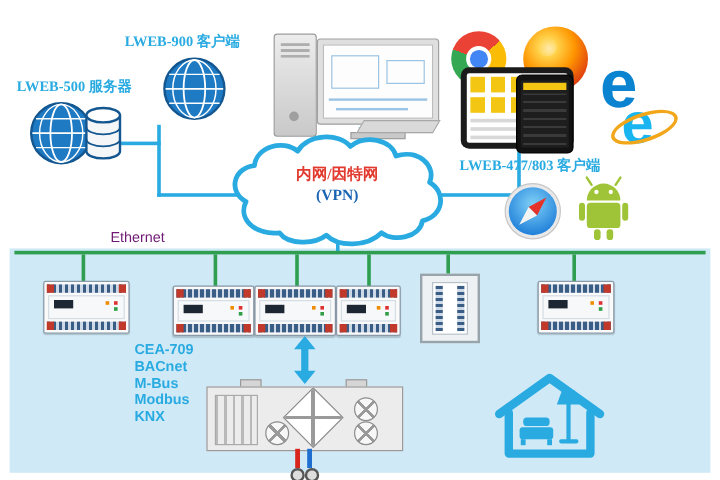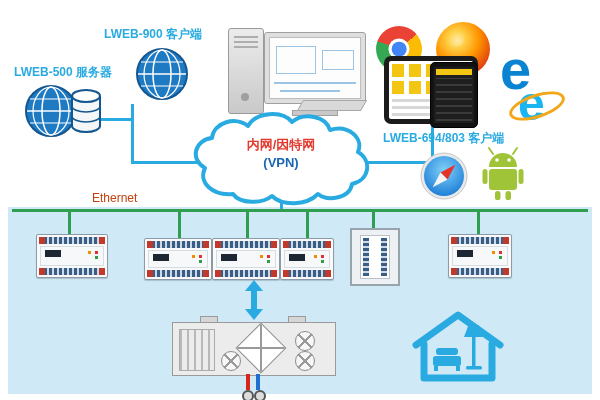--- a/index.html
+++ b/index.html
@@ -1,29 +1,29 @@
 <!DOCTYPE html>
 <html><head>
 <meta charset="utf-8">
 <style>
   html,body{margin:0;padding:0;background:#ffffff;font-family:"Liberation Sans",sans-serif;}
   .canvas{position:relative;width:600px;height:400px;background:#fff;overflow:hidden;}
   .abs{position:absolute;}
 
   
-  .cyan-label{color:#29abe2;font-weight:bold;font-size:12px;white-space:nowrap;}
-  .eth-label{color:#c2410c;font-size:12px;}
+  .cyan-label{color:#29abe2;font-weight:bold;font-size:12px;white-space:nowrap;font-family:Liberation Serif, serif;}
+  .eth-label{color:#701a75;font-size:12px;}
 
   
   .bottom-band{left:8px;top:207px;width:584px;height:187px;background:#cfe9f6;}
   .green-line{background:#2f9e50;}
   .cyan-line{background:#29abe2;}
 
   
-  .cloud-text{display:flex;flex-direction:column;align-items:center;gap:1px;font-weight:bold;font-size:13px;line-height:17px;}
+  .cloud-text{display:flex;flex-direction:column;align-items:center;gap:1px;font-weight:bold;font-size:13px;line-height:17px;font-family:Liberation Serif, serif;}
   .cloud-red{color:#e23a2e;} .cloud-blue{color:#1b66b3;}
 
   
   .globe svg{display:block;}
 
   
   .tower{background:linear-gradient(#ececec,#c9c9c9);border:1px solid #9a9a9a;border-radius:3px;}
   .tower::before{content:"";position:absolute;left:5px;right:5px;top:7px;height:12px;
     background:repeating-linear-gradient(0deg,#aeaeae 0 2px,transparent 2px 5px);}
   .tower::after{content:"";position:absolute;left:12px;top:64px;width:8px;height:8px;border-radius:50%;background:#9f9f9f;}
@@ -172,21 +172,21 @@
       <div class="tile-row" style="top:3px"></div>
       <div class="tile-row" style="top:20px"></div>
       <div class="gray-row" style="top:38px"></div>
       <div class="gray-row" style="top:45px"></div>
       <div class="gray-row" style="top:52px"></div>
     </div>
   </div>
   <div class="abs phone" style="left:430px;top:62px;width:46px;height:64px">
     <div class="pscreen"></div>
   </div>
-  <div class="abs cyan-label" style="left:383px;top:130px">LWEB-694/803 客户端</div>
+  <div class="abs cyan-label" style="left:383px;top:130px">LWEB-477/803 客户端</div>
 
   <div class="abs" style="left:186px;top:110px;width:190px;height:98px">
     <svg width="190" height="98" viewBox="0 0 190 98">
       <path d="M47,84 C26,86 12,72 19,58 C4,50 8,30 26,28 C28,12 50,6 62,16 C70,2 96,0 106,12 C118,2 140,6 144,20 C162,14 178,28 172,42 C186,50 184,70 166,74 C164,88 142,92 132,84 C120,96 96,96 86,86 C76,94 54,94 47,84 Z" fill="#ffffff" stroke="#29abe2" stroke-width="4" stroke-linejoin="round"></path>
     </svg>
     <div class="abs cloud-text" style="left:0;top:26px;width:190px">
       <div class="cloud-red">内网/因特网</div>
       <div class="cloud-blue">(VPN)</div>
     </div>
   </div>
@@ -257,20 +257,27 @@
   </div>
   <div class="abs device-frame" style="left:350px;top:228px;width:46px;height:54px">
     <div class="core"></div>
   </div>
   <div class="abs device" style="left:448px;top:234px;width:62px;height:42px">
     <div class="t top"></div>
       <div class="mid"></div>
       <div class="t bot"></div>
   </div>
 
+  <div class="abs protocols" style="left:112px;top:284px">
+    <div>CEA-709</div>
+    <div>BACnet</div>
+    <div>M-Bus</div>
+    <div>Modbus</div>
+    <div>KNX</div>
+  </div>
 
   <div class="abs" style="left:245px;top:280px">
     <svg width="18" height="40" viewBox="0 0 18 40">
       <g fill="#29abe2">
         <polygon points="9,0 18,11 0,11"></polygon>
         <rect x="6" y="10" width="6" height="20"></rect>
         <polygon points="9,40 18,29 0,29"></polygon>
       </g>
     </svg>
   </div>

